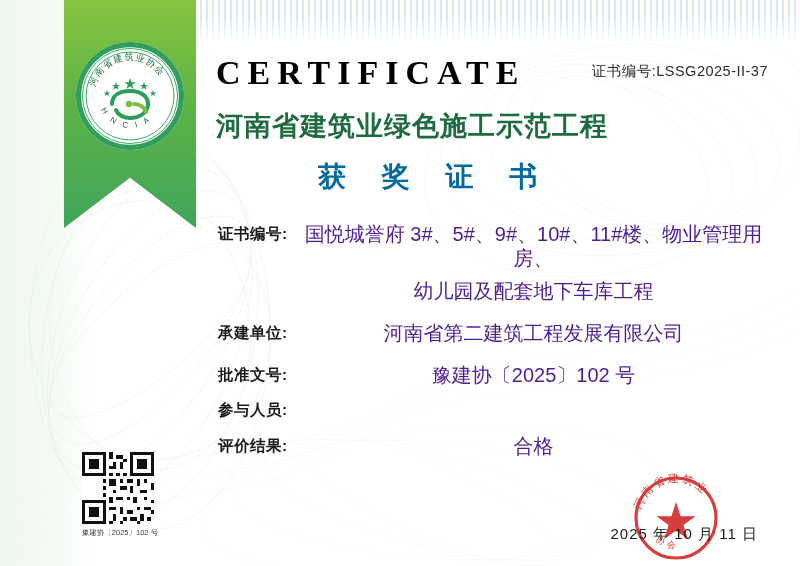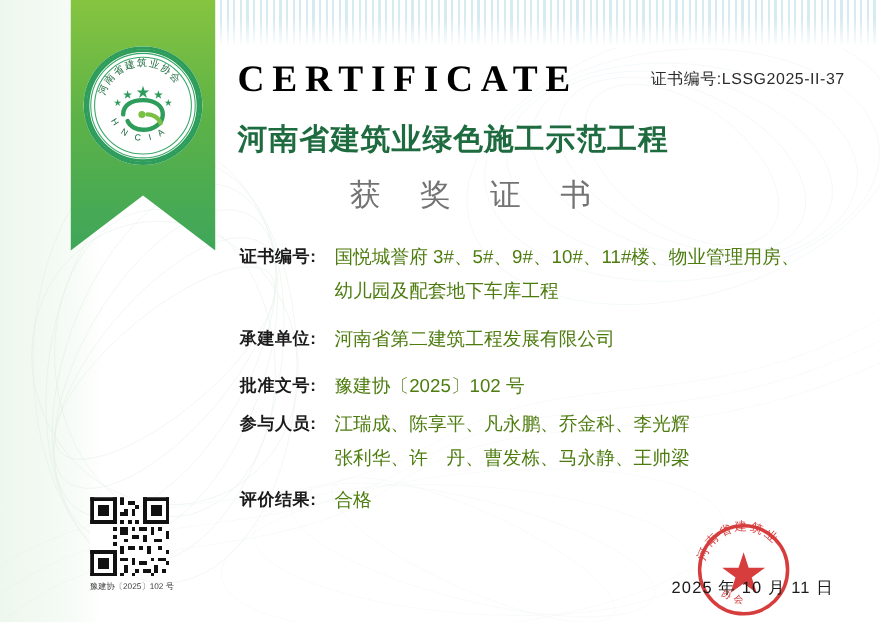--- a/index.html
+++ b/index.html
@@ -95,22 +95,22 @@
     font-size: 27px;
     font-weight: bold;
     color: #1d6b3e;
     letter-spacing: 1px;
     white-space: nowrap;
   }
   .subtitle-cn {
     position: absolute;
     left: 318px; top: 158px;
     font-size: 28px;
-    font-weight: normal;
-    color: #737373;
+    font-weight: bold;
+    color: #0369a1;
     letter-spacing: 14px;
     white-space: nowrap;
   }
 
   
   .fields {
     position: absolute;
     left: 218px; top: 222px;
     width: 545px;
   }
@@ -124,28 +124,28 @@
     text-align: left;
     font-size: 15.5px;
     font-weight: bold;
     color: #1b1b1b;
     letter-spacing: .5px;
     line-height: 24px;
     white-space: nowrap;
   }
   .field-value {
     flex: 1 1 auto;
-    font-size: 17px;
-    color: #4d7c0f;
+    font-size: 20px;
+    color: #4c1d95;
     line-height: 24px;
+    text-align: center;
   }
   .field-value .line2 {
     display: block;
     margin-top: 9px;
-    font-family: Liberation Mono, monospace;
   }
   .field-row.tight { margin-bottom: 11px; margin-top: 18px; }
 
   
   .qr {
     position: absolute;
     left: 82px; top: 452px;
     width: 72px; height: 72px;
   }
   .qr svg { display: block; }
@@ -268,24 +268,20 @@
       <div class="field-value">河南省第二建筑工程发展有限公司</div>
     </div>
 
     <div class="field-row tight">
       <div class="field-label">批准文号:</div>
       <div class="field-value">豫建协〔2025〕102 号</div>
     </div>
 
     <div class="field-row">
       <div class="field-label">参与人员:</div>
-      <div class="field-value">
-        <span>江瑞成、陈享平、凡永鹏、乔金科、李光辉</span>
-        <span class="line2">张利华、许　丹、曹发栋、马永静、王帅梁</span>
-      </div>
     </div>
 
     <div class="field-row">
       <div class="field-label">评价结果:</div>
       <div class="field-value">合格</div>
     </div>
 
   </div>
 
   <div class="qr">

